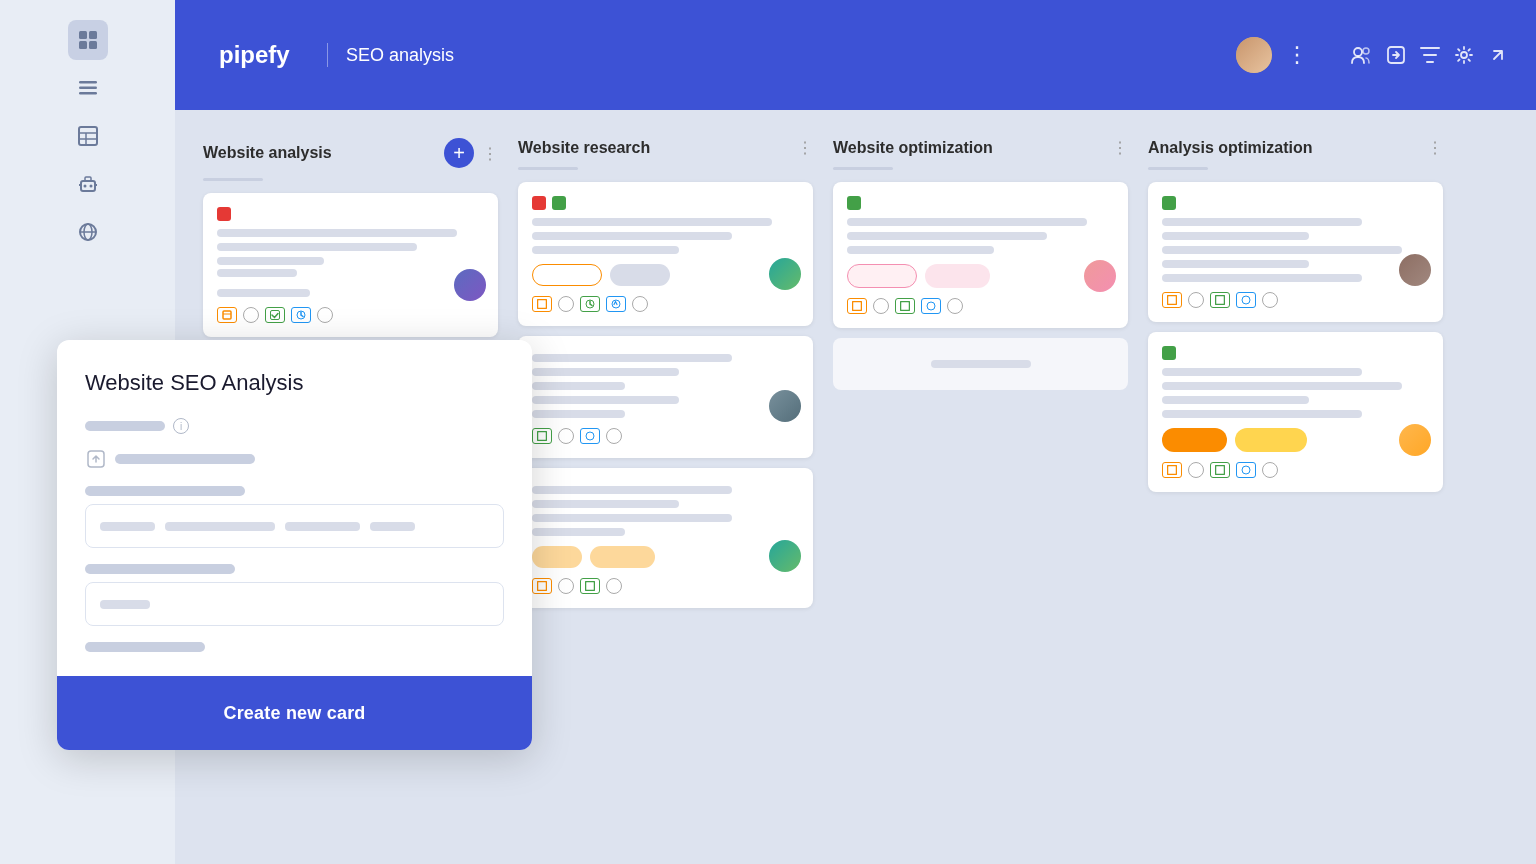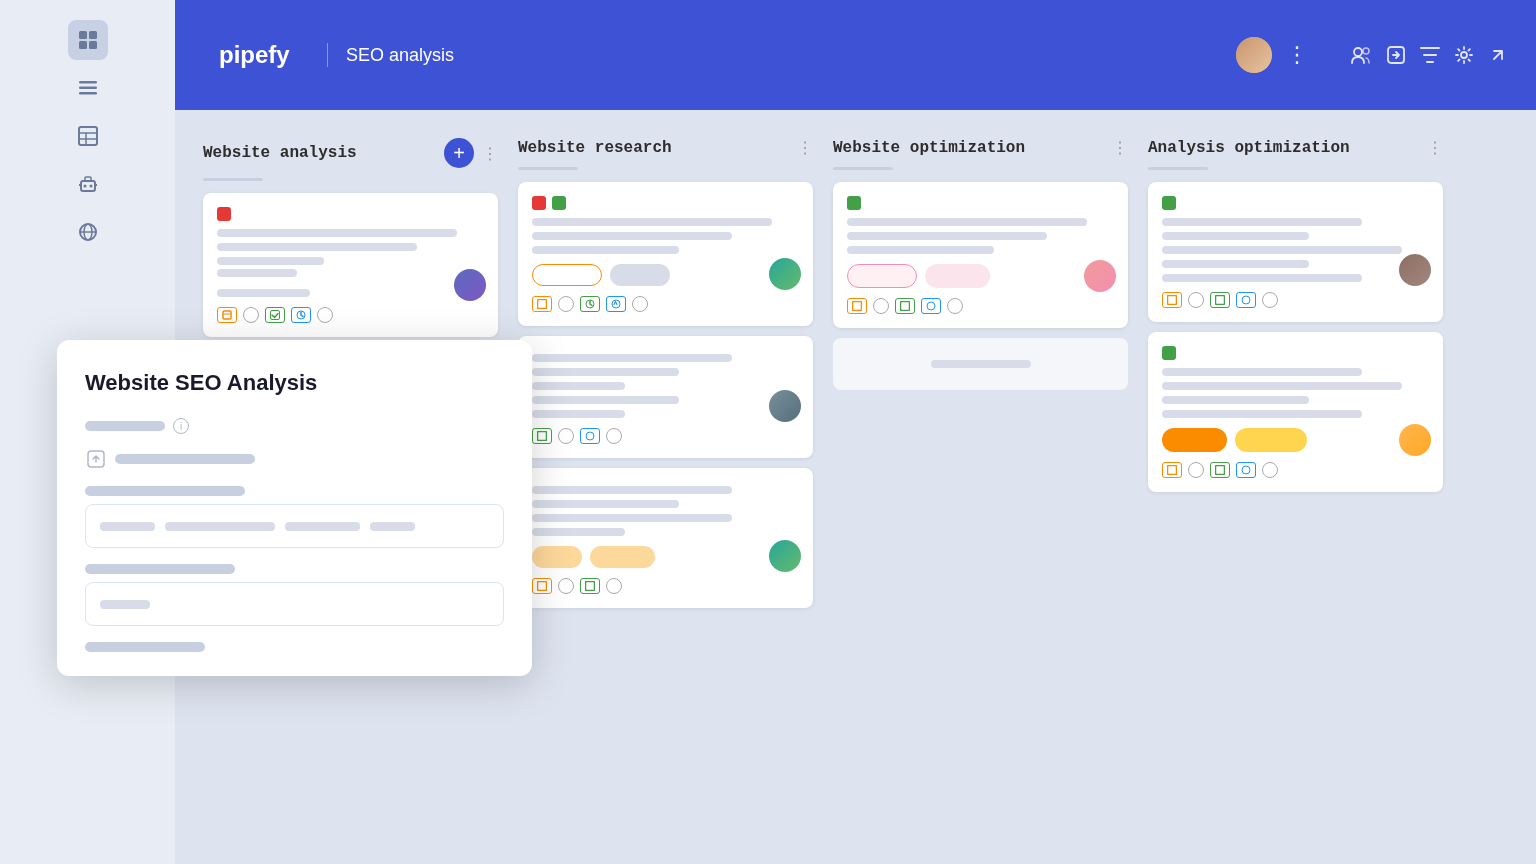--- a/index.html
+++ b/index.html
@@ -117,21 +117,20 @@
       display: flex;
       align-items: center;
       margin-bottom: 10px;
       gap: 8px;
     }
     .column-title {
       font-size: 16px;
       font-weight: 600;
       color: #2d2d2d;
       flex: 1;
-      font-family: Liberation Mono, monospace;
     }
     .column-add-btn {
       width: 30px; height: 30px;
       border-radius: 50%;
       background: #3d52d5;
       color: white;
       border: none;
       font-size: 20px;
       cursor: pointer;
       display: flex; align-items: center; justify-content: center;
@@ -248,21 +247,21 @@
       border-radius: 12px;
       box-shadow: 0 8px 40px rgba(0,0,0,0.18);
       overflow: hidden;
       z-index: 100;
     }
     .modal-body {
       padding: 30px 28px 24px;
     }
     .modal-title {
       font-size: 22px;
-      font-weight: 700;
+      font-weight: 400;
       color: #1a1a2e;
       margin-bottom: 22px;
     }
     .form-field-row {
       display: flex;
       align-items: center;
       gap: 8px;
       margin-bottom: 12px;
     }
     .form-label-line {
@@ -722,13 +721,16 @@
       <div style="width:100%; height:44px; border:1.5px solid #dde3ef; border-radius:8px; background:white; display:flex; align-items:center; padding:0 14px;">
         <div style="width:50px;height:9px;border-radius:4px;background:#d8dce8;"></div>
       </div>
     </div>
 
     <div>
       <div class="form-label-line" style="width:120px;"></div>
     </div>
   </div>
 
+  <div class="modal-footer">
+    <button class="create-btn">Create new card</button>
+  </div>
 </div>
 
 </body></html>

